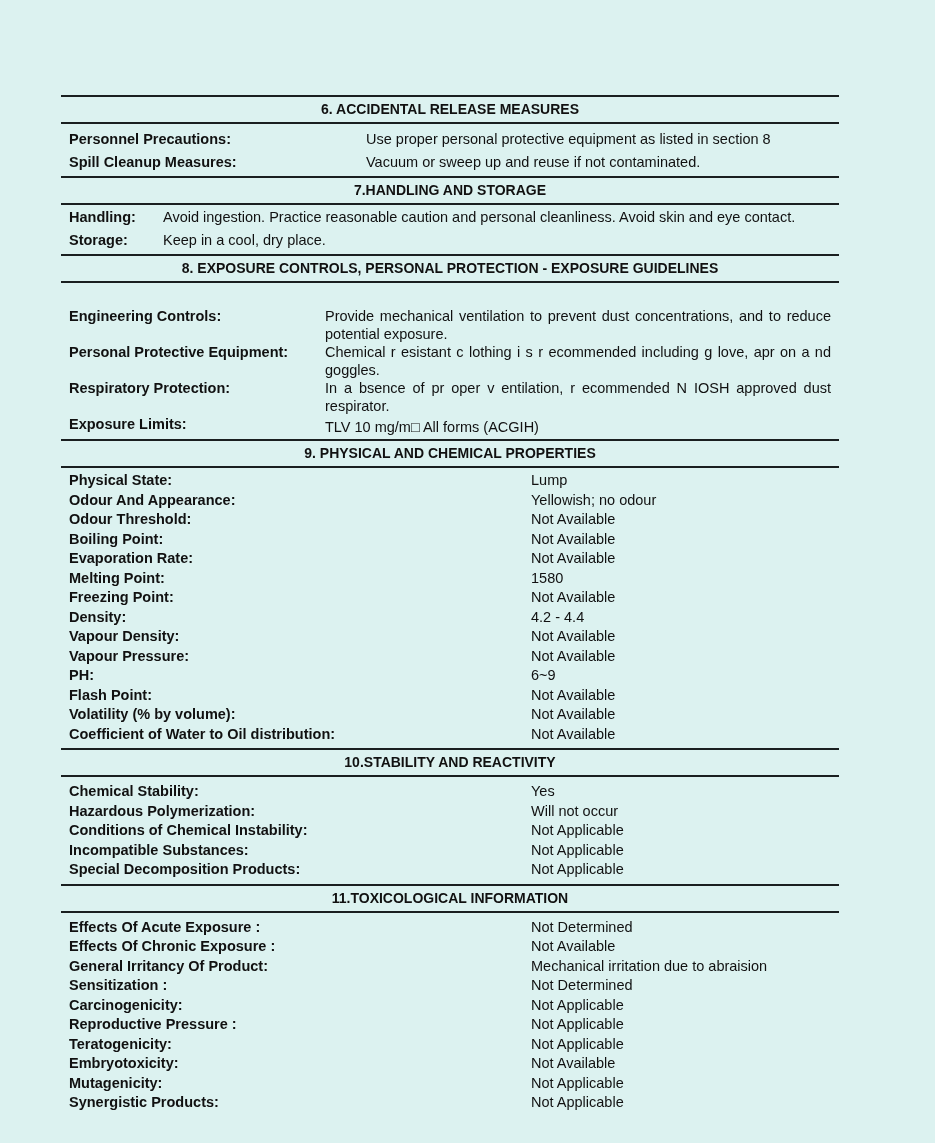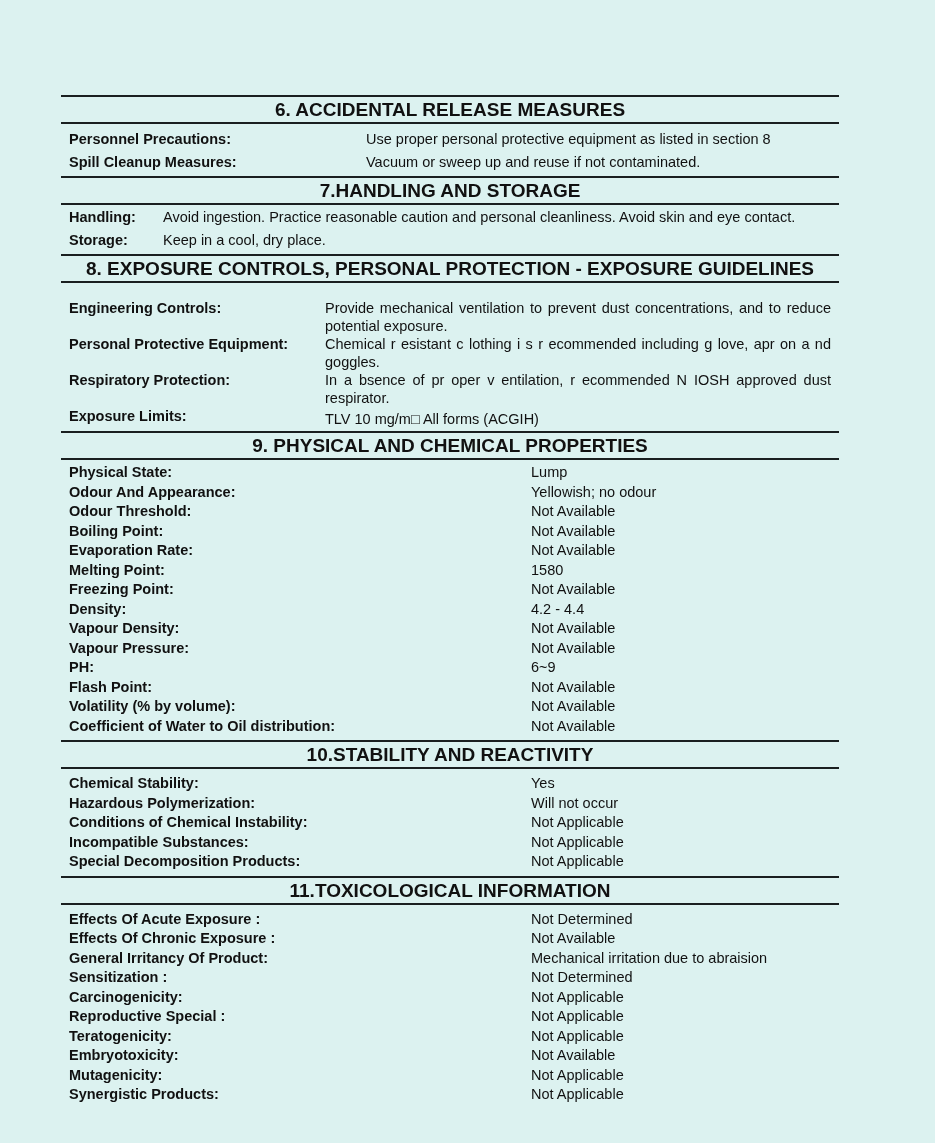--- a/index.html
+++ b/index.html
@@ -7,37 +7,37 @@
     width: 935px; height: 1143px;
     background: #dcf2f0;
     font-family: "Liberation Sans", sans-serif;
     color: #111;
     position: relative;
     overflow: hidden;
   }
   .doc { position: absolute; left: 61px; top: 95px; width: 778px; }
   .rule { height: 2px; background: #1a1f20; }
   .sec-title {
-    text-align: center; font-weight: bold; font-size: 19px;
+    text-align: center; font-weight: bold; font-size: 14px;
     height: 25px; line-height: 25px;
   }
   .rows { padding: 6px 0 4px 8px; }
   .row { display: flex; font-size: 14.5px; line-height: 19.5px; }
   .lbl { font-weight: bold; flex: none; }
   .val { flex: 1; }
   .just { text-align: justify; line-height: 18px; padding-right: 8px; }
   
   .s6 .row { line-height: 23px; }
   .s6 .lbl { width: 297px; }
   .s6 .rows { padding-top: 4px; padding-bottom: 2px; }
   .s7 .row { line-height: 23px; }
   .s7 .lbl { width: 94px; }
   .s7 .rows { padding-top: 1px; padding-bottom: 2px; }
   .s8 .lbl { width: 256px; }
-  .s8 .rows { padding-top: 16px; padding-bottom: 3px; }
+  .s8 .rows { padding-top: 24px; padding-bottom: 3px; }
   .s8 .row { margin-bottom: 0px; }
   .s8 .row.last .val { padding-top: 3px; }
   .s9 .lbl, .s10 .lbl, .s11 .lbl { width: 462px; }
   .s9 .rows { padding-top: 3px; }
   .s10 .rows { padding-top: 5px; }
   .s11 .rows { padding-top: 5px; }
 </style>
 </head>
 <body>
 
@@ -210,21 +210,21 @@
         </div>
         <div class="row">
           <div class="lbl">Sensitization :</div>
           <div class="val">Not Determined</div>
         </div>
         <div class="row">
           <div class="lbl">Carcinogenicity:</div>
           <div class="val">Not Applicable</div>
         </div>
         <div class="row">
-          <div class="lbl">Reproductive Special :</div>
+          <div class="lbl">Reproductive Pressure :</div>
           <div class="val">Not Applicable</div>
         </div>
         <div class="row">
           <div class="lbl">Teratogenicity:</div>
           <div class="val">Not Applicable</div>
         </div>
         <div class="row">
           <div class="lbl">Embryotoxicity:</div>
           <div class="val">Not Available</div>
         </div>

